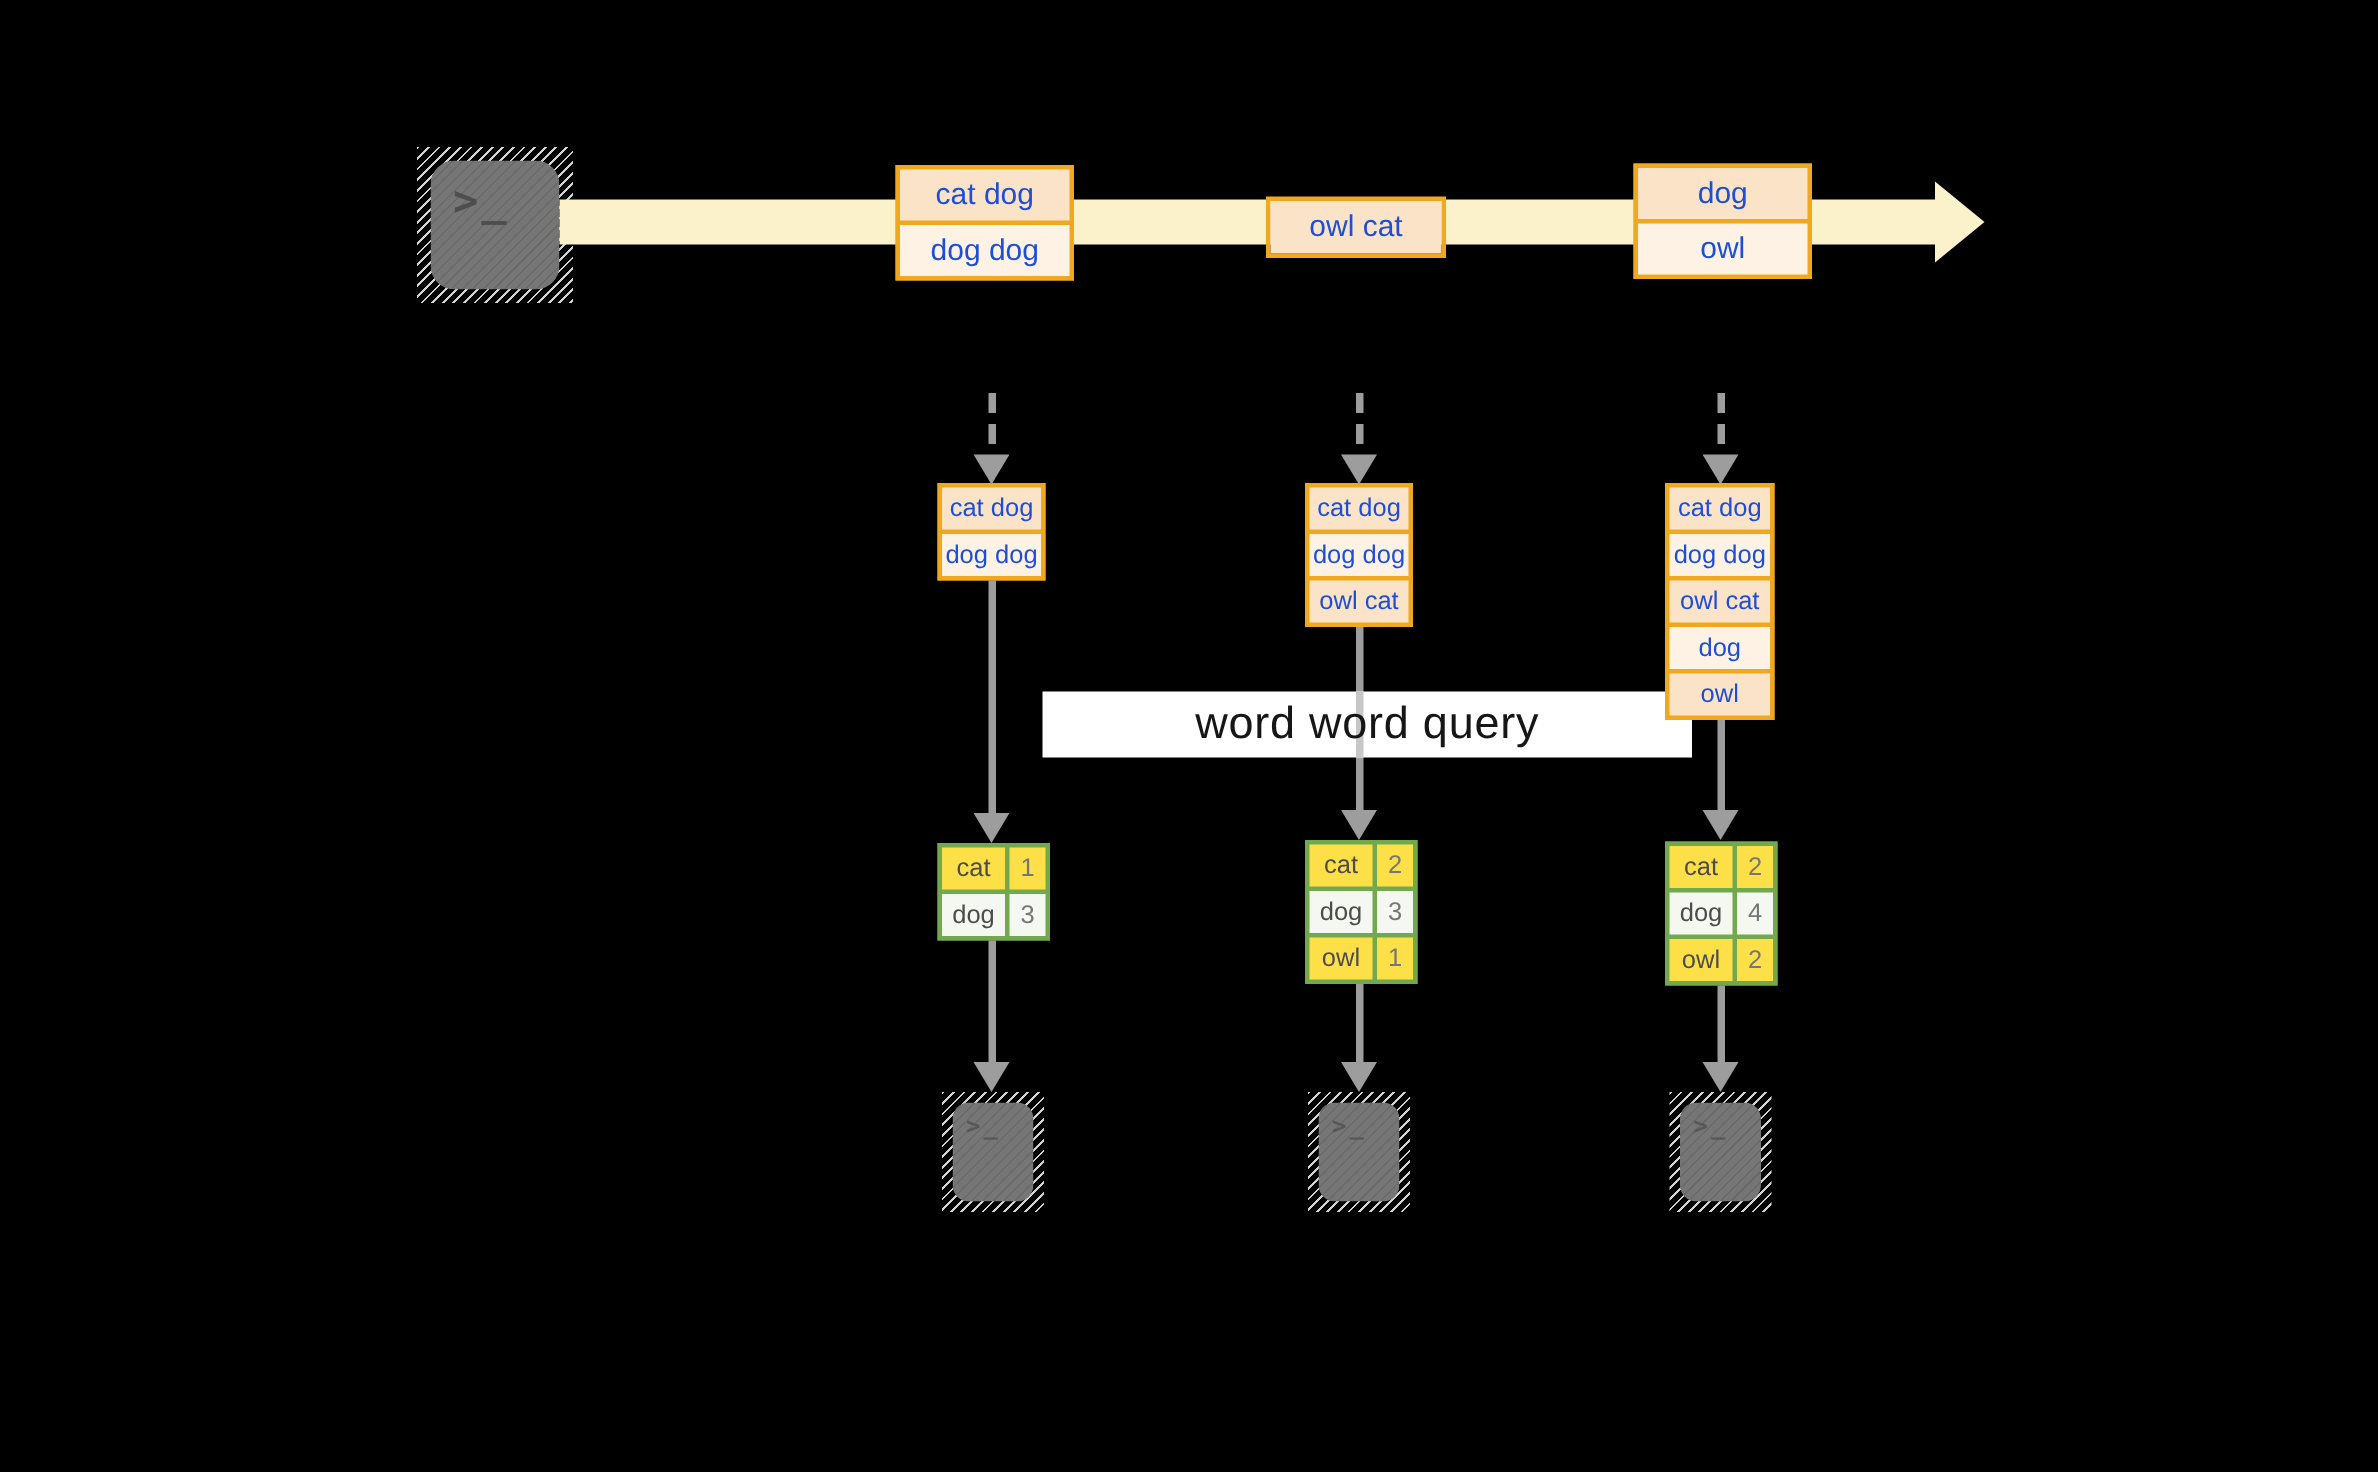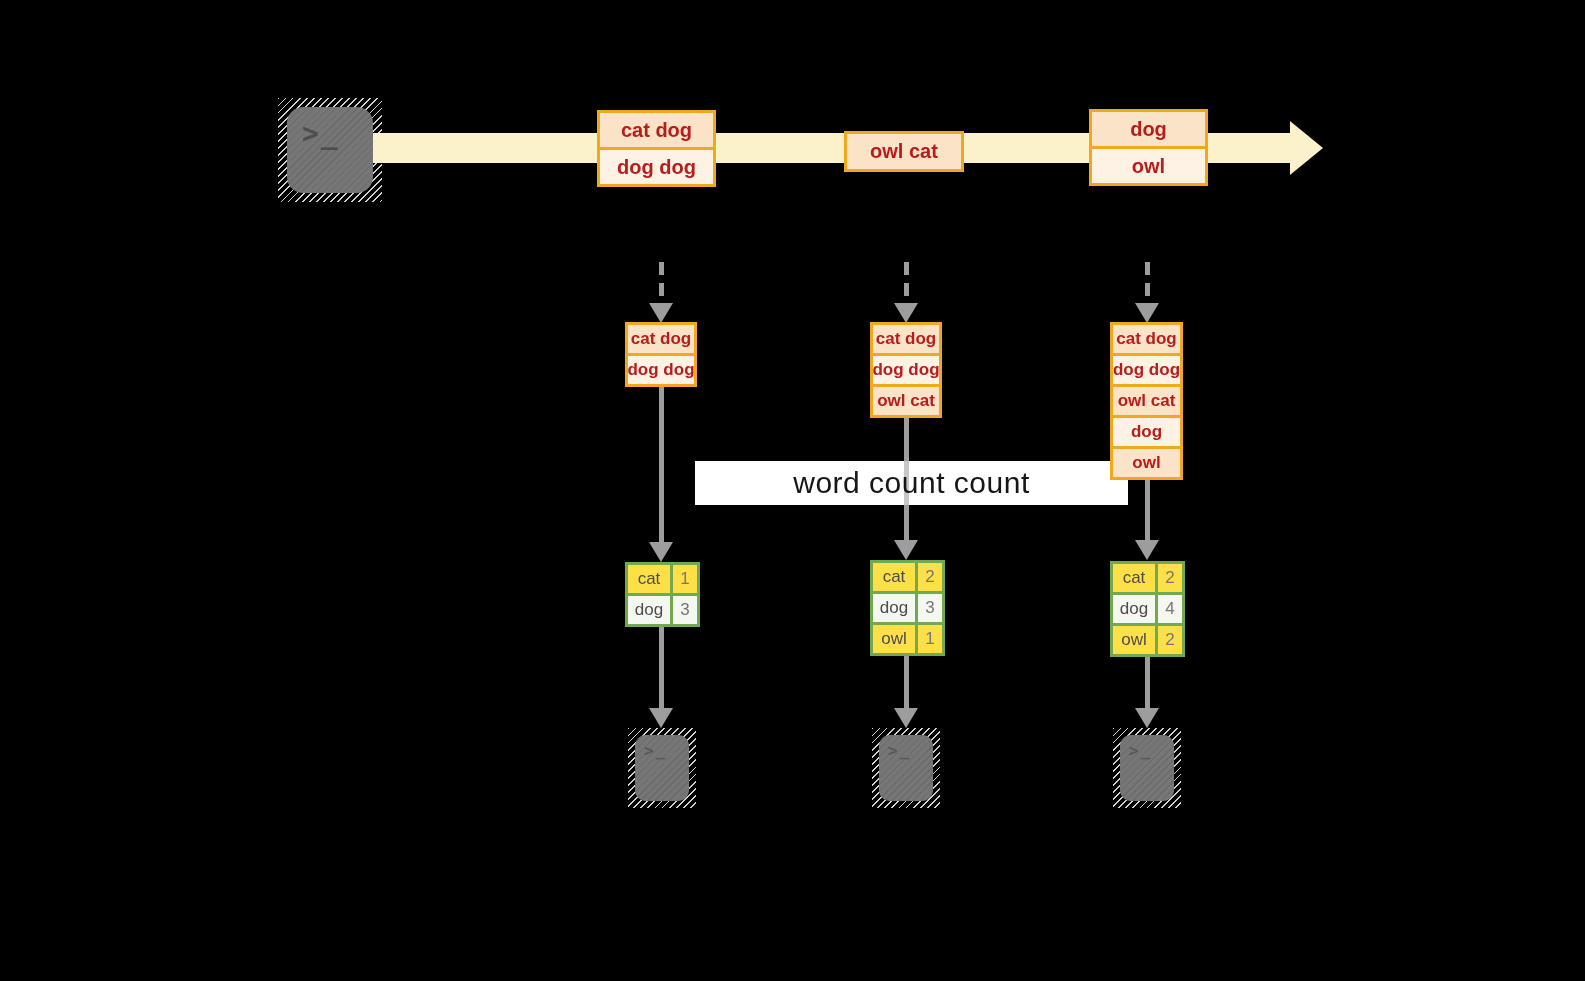--- a/index.html
+++ b/index.html
@@ -24,21 +24,21 @@
   .stream-band{position:absolute;background:#FBF1CB;}
   .stream-head{position:absolute;width:0;height:0;
     border-top:27px solid transparent;border-bottom:27px solid transparent;border-left:33px solid #FBF1CB;}
   
   .obox{
     position:absolute;border:3px solid #F0A91E;background:#F0A91E;
     display:flex;flex-direction:column;gap:3px;box-sizing:border-box;
   }
   .obox > div{
     display:flex;align-items:center;justify-content:center;
-    color:#b91c1c;white-space:nowrap;font-weight:bold;
+    color:#1d4ed8;white-space:nowrap;
   }
   .obox > div:nth-child(odd){background:#FAE3C6;}
   .obox > div:nth-child(even){background:#FDF2E3;}
   .batch > div{height:34px;font-size:20px;}
   .batch1cell > div{height:35px;font-size:20px;}
   .state > div{height:28px;font-size:17px;}
   
   .gtable{
     position:absolute;border:3px solid #72A94F;background:#72A94F;
     display:grid;grid-template-columns:42px 24px;gap:3px;
@@ -116,21 +116,21 @@
 
   <div class="vshaft" style="left:659px;top:387px;height:155px;"></div>
   <div class="vhead" style="left:649px;top:542px;"></div>
   <div class="vshaft" style="left:904px;top:418px;height:122px;"></div>
   <div class="vhead" style="left:894px;top:540px;"></div>
   <div class="vshaft" style="left:1145px;top:480px;height:60px;"></div>
   <div class="vhead" style="left:1135px;top:540px;"></div>
 
   <div class="query-band">
     <div class="through-line"></div>
-    <span class="label">word count count</span>
+    <span class="label">word word query</span>
   </div>
 
   <div class="gtable" style="left:625px;top:562px;">
     <div>cat</div>
     <div class="num">1</div>
     <div>dog</div>
     <div class="num">3</div>
   </div>
   <div class="gtable" style="left:870px;top:560px;">
     <div>cat</div>

